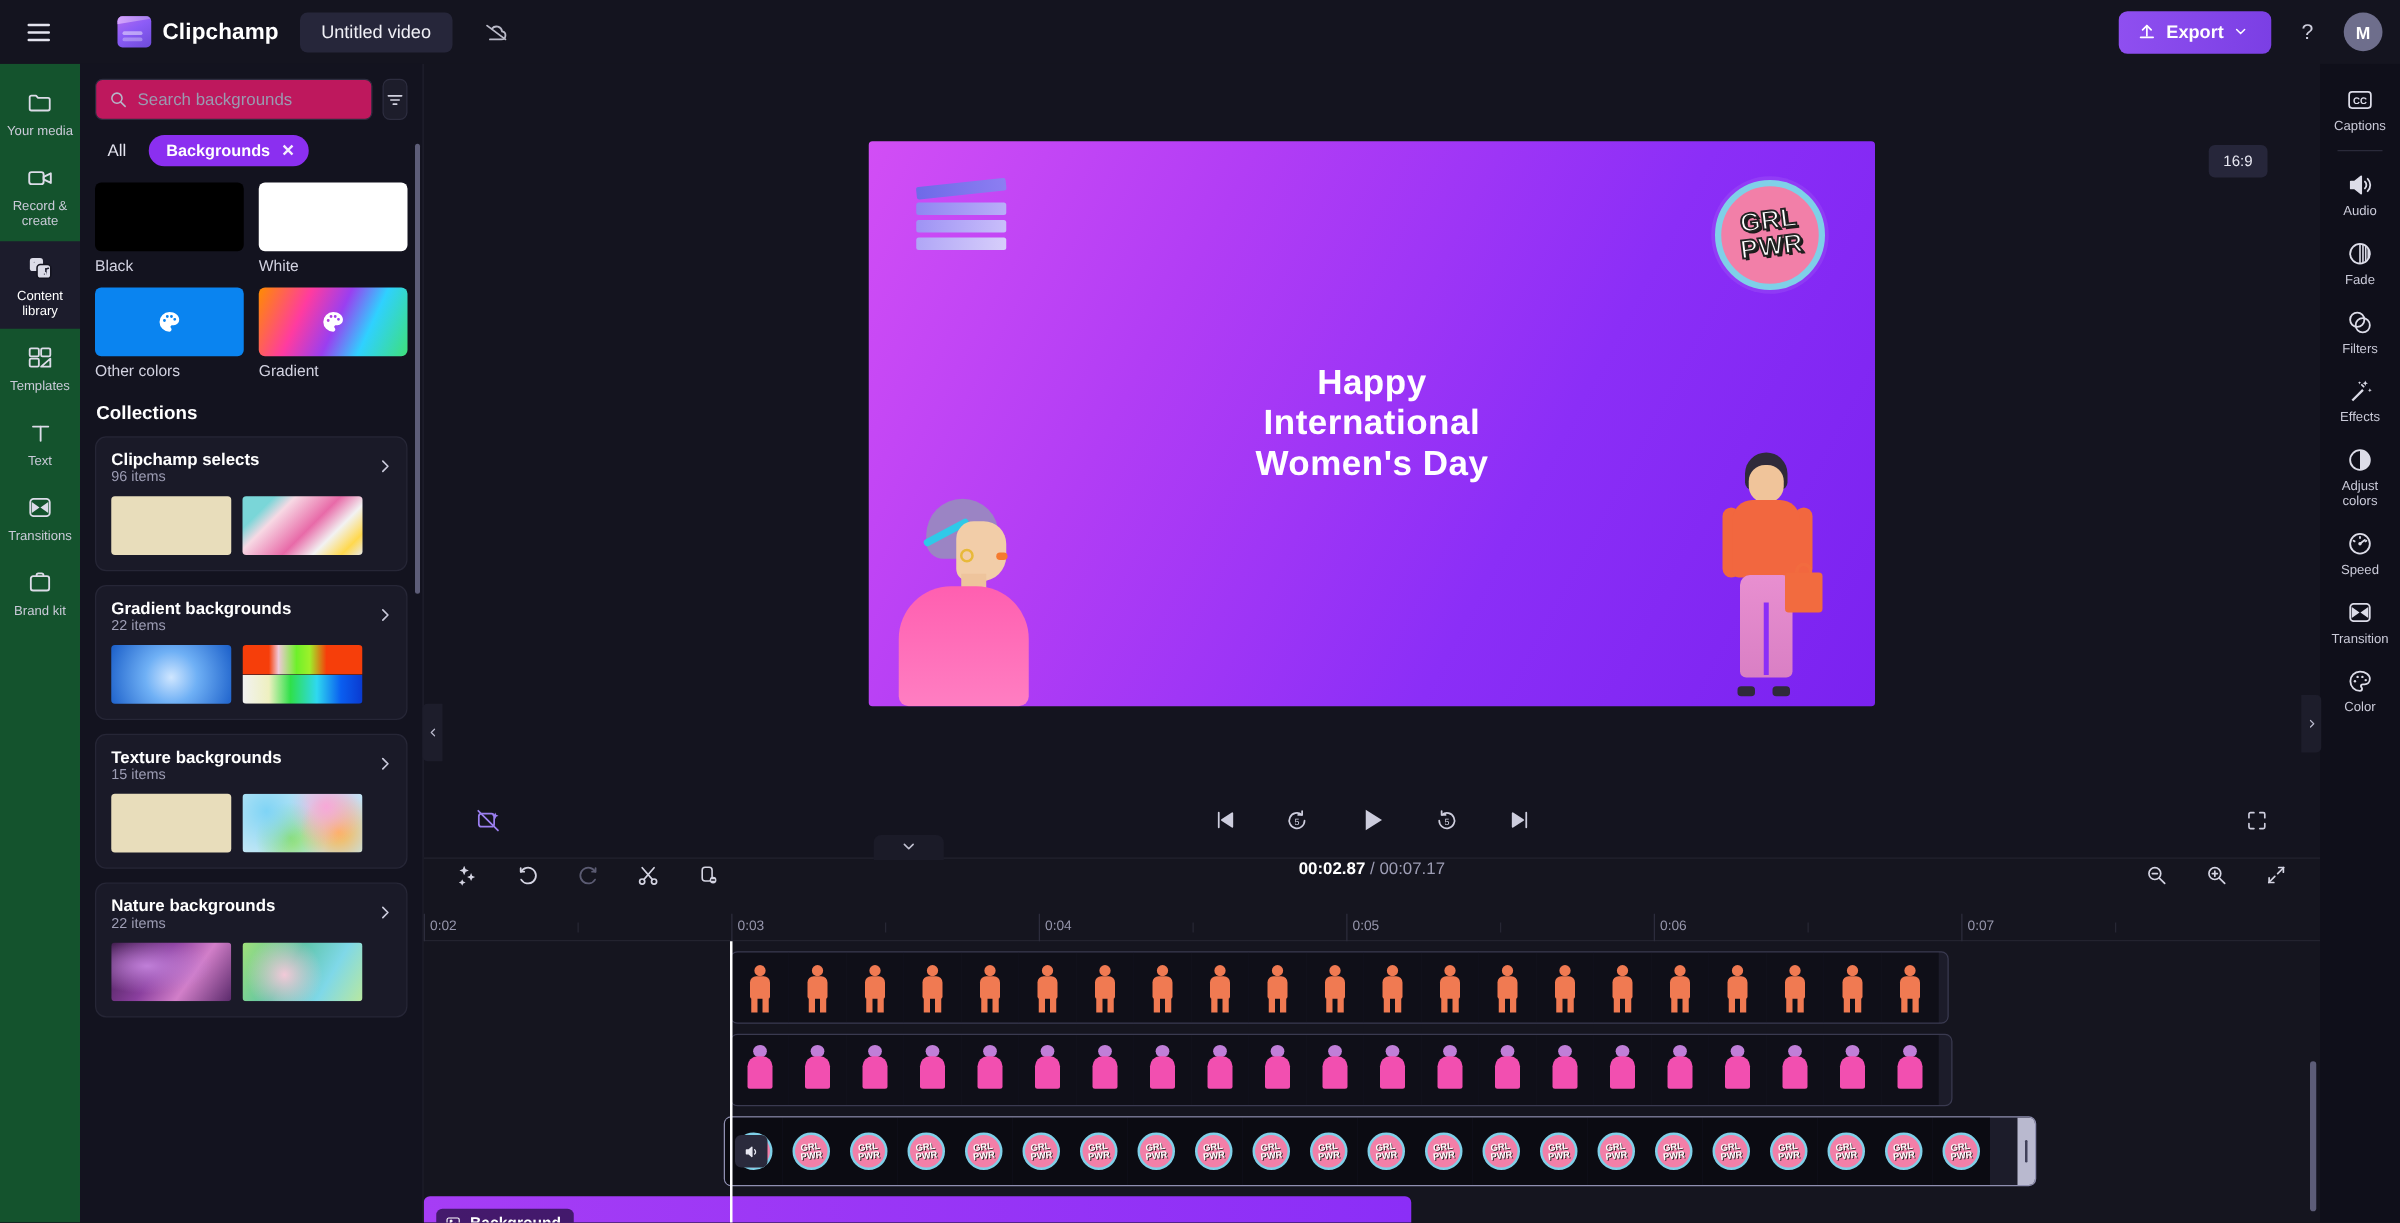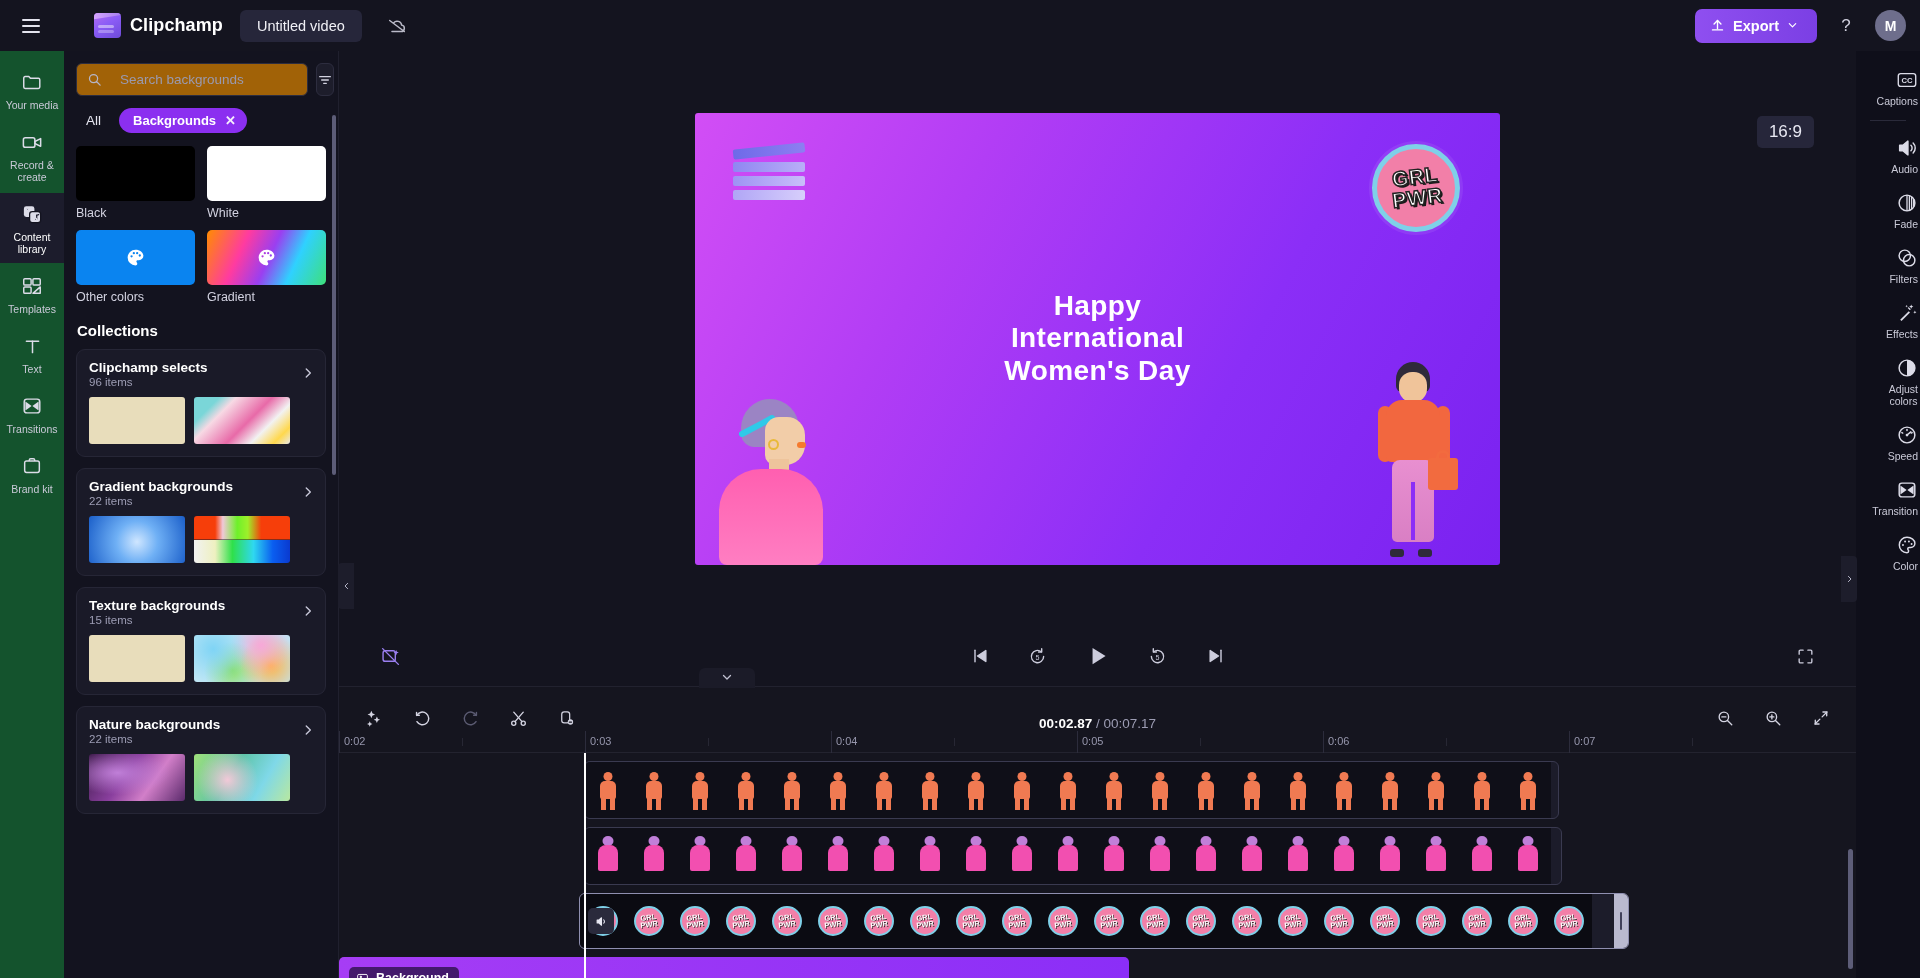--- a/index.html
+++ b/index.html
@@ -82,22 +82,22 @@
 
   
   .panel {
     width: 275px; min-width:275px; background:#13131f;
     display:flex; flex-direction:column; position:relative;
     border-right:1px solid #20202e;
   }
   .panel-top { padding: 12px 12px 0 12px; }
   .search-row { display:flex; gap:8px; align-items:center; }
   .search-box {
-    flex:1; display:flex; gap:18px;
-    background:#a16207; border:1px solid #2d2d3f; border-radius:6px;
+    flex:1; display:flex; gap:8px;
+    background:#be185d; border:1px solid #2d2d3f; border-radius:6px;
     padding: 8px 10px;
   }
   .search-box input {
     flex:1; background:transparent; border:none; outline:none;
     color:#e6e6ef; font-size:13.5px; font-family:inherit;
   }
   .search-box input::placeholder{ color:#9a9ab0; }
   .filter-btn {
     width:30px;height:33px;background:#1d1d2b;border:1px solid #2d2d3f;border-radius:6px;
     display:flex;align-items:center;justify-content:center;cursor:pointer;
@@ -173,21 +173,21 @@
     color:#b9b9cc; font-size:11px;
   }
 
   
   .center { flex:1; display:flex; flex-direction:column; min-width:0; background:#14141f; }
 
   .preview-wrap { flex:1; position:relative; display:flex; align-items:center; justify-content:center; min-height:0;}
   .ratio-badge {
     position:absolute; top:65px; right:42px;
     background:#26263a; border-radius:5px; padding:6px 12px;
-    font-size:17px; color:#e8e8f2; cursor:pointer;
+    font-size:12px; color:#e8e8f2; cursor:pointer;
   }
   .stage {
     width: 805px; height: 452px; border-radius:3px;
     background: linear-gradient(118deg,#d24ef5 0%,#b23df5 30%,#8b2ef7 65%,#7a22f0 100%);
     position:relative; overflow:hidden;
   }
   .stage-text {
     position:absolute; left:50%; top:50%; transform:translate(-50%,-50%);
     text-align:center; color:#fff; font-weight:700;
     font-size:28px; line-height:1.17; letter-spacing:.4px; white-space:nowrap;
@@ -247,21 +247,21 @@
   .pb-btn { width:30px;height:30px;display:flex;align-items:center;justify-content:center;cursor:pointer;color:#cdcddd;}
   .pb-play { width:34px;height:34px; }
 
   
   .timeline { height: 292px; min-height:292px; background:#15151f; position:relative; border-top:1px solid #22222f; }
   .tl-caret {
     position:absolute; left:360px; top:-19px; width:56px; height:20px;
     background:#1b1b28; border-radius:6px 6px 0 0; display:flex; align-items:flex-start; justify-content:center;
     cursor:pointer; color:#c2c2d2; font-size:11px; padding-top:3px; z-index:5;
   }
-  .tl-toolbar { height:44px; display:flex; align-items:flex-end; padding:0 22px; gap:22px; position:relative;}
+  .tl-toolbar { height:44px; display:flex; align-items:flex-start; padding:0 22px; gap:22px; position:relative;}
   .tl-tool { width:26px;height:26px;display:flex;align-items:center;justify-content:center;cursor:pointer;color:#d4d4e2;}
   .tl-tool.dim { color:#5b5b72; }
   .tl-time { position:absolute; left:50%; transform:translateX(-50%); font-size:13.5px; }
   .tl-time .cur { color:#fff; font-weight:600; }
   .tl-time .tot { color:#9d9db4; }
   .tl-zoomgrp { margin-left:auto; display:flex; align-items:center; gap:22px; }
 
   .ruler { height:22px; position:relative; border-bottom:1px solid #23232f; }
   .ruler-tick { position:absolute; top:0; height:22px; border-left:1px solid #2c2c3c; }
   .ruler-lbl { position:absolute; top:4px; font-size:11px; color:#9696ac; padding-left:5px; }
@@ -325,21 +325,21 @@
   .tl-vscroll {
     position:absolute; right:3px; top:96px; width:5px; height:120px;
     background:#5d5d78; border-radius:3px; cursor:pointer;
   }
 
   
   .right-rail {
     width:64px; min-width:64px; background:#0f0f1a;
     display:flex; flex-direction:column; align-items:center; padding-top:8px; gap:0;
   }
-  .rr-item { width:64px; padding:9px 2px 7px; display:flex;flex-direction:column;align-items:flex-end;gap:4px;cursor:pointer;}
+  .rr-item { width:64px; padding:9px 2px 7px; display:flex;flex-direction:column;align-items:center;gap:4px;cursor:pointer;}
   .rr-item .ic { width:23px;height:23px;display:flex;align-items:center;justify-content:center;color:#dcdce8;}
   .rr-label { font-size:10.5px; line-height:12px; color:#cacad8; text-align:center;}
   .rr-divider { width:36px; height:1px; background:#2a2a3a; margin:6px 0; }
 
   svg { display:block; }
 </style>
 </head>
 <body>
 
 <div class="app">

